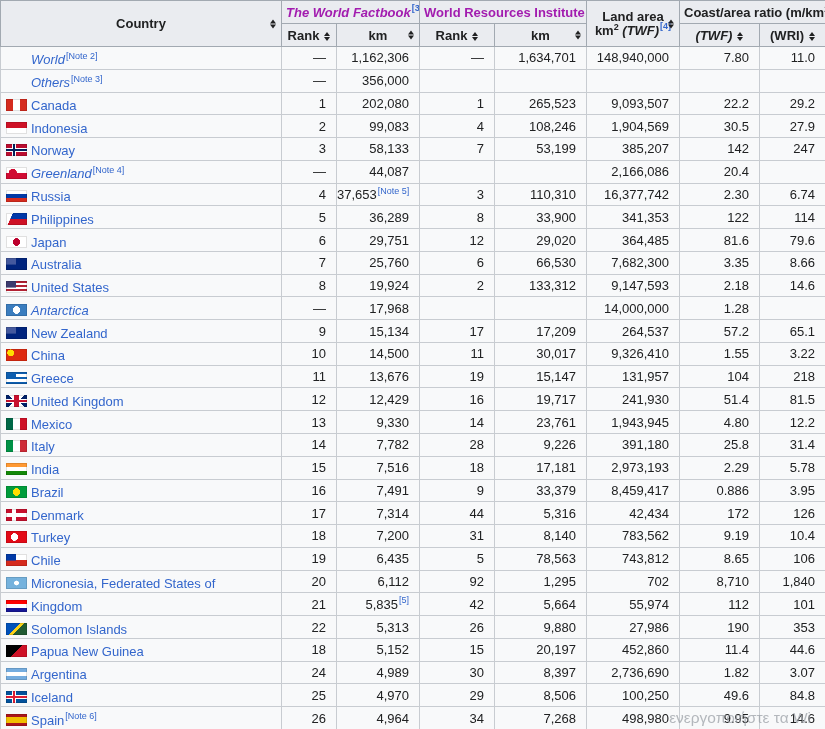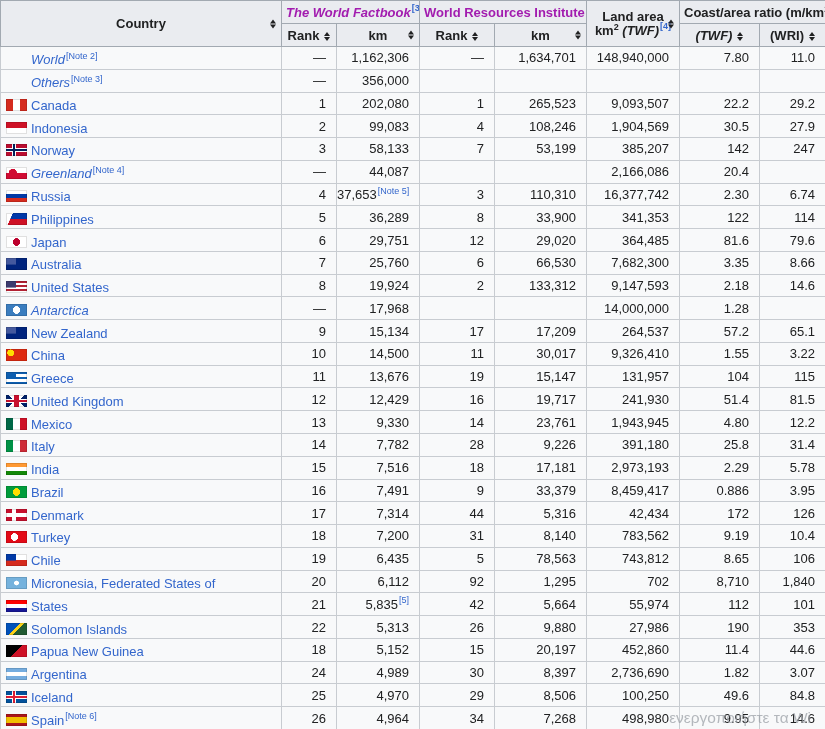--- a/index.html
+++ b/index.html
@@ -247,21 +247,21 @@
         <td class="num"><span>3.22</span></td>
       </tr>
       <tr>
         <td class="country-cell"><span class="flag" style="background: linear-gradient(rgb(13, 94, 175), rgb(13, 94, 175)) left top / 48% 55% no-repeat, linear-gradient(rgb(13, 94, 175) 0%, rgb(13, 94, 175) 20%, rgb(255, 255, 255) 20%, rgb(255, 255, 255) 40%, rgb(13, 94, 175) 40%, rgb(13, 94, 175) 60%, rgb(255, 255, 255) 60%, rgb(255, 255, 255) 80%, rgb(13, 94, 175) 80%, rgb(13, 94, 175) 100%);"></span><a class="cname">Greece</a></td>
         <td class="num"><span>11</span></td>
         <td class="num"><span>13,676</span></td>
         <td class="num"><span>19</span></td>
         <td class="num"><span>15,147</span></td>
         <td class="num"><span>131,957</span></td>
         <td class="num"><span>104</span></td>
-        <td class="num"><span>115</span></td>
+        <td class="num"><span>218</span></td>
       </tr>
       <tr>
         <td class="country-cell"><span class="flag" style="background: linear-gradient(to right, transparent 0px, transparent 40%, rgb(200, 16, 46) 40%, rgb(200, 16, 46) 60%, transparent 60%), linear-gradient(transparent 0px, transparent 38%, rgb(200, 16, 46) 38%, rgb(200, 16, 46) 62%, transparent 62%), linear-gradient(45deg, transparent 0px, transparent 45%, rgb(255, 255, 255) 45%, rgb(255, 255, 255) 55%, transparent 55%), linear-gradient(135deg, transparent 0px, transparent 45%, rgb(255, 255, 255) 45%, rgb(255, 255, 255) 55%, transparent 55%), linear-gradient(to right, transparent 0px, transparent 34%, rgb(255, 255, 255) 34%, rgb(255, 255, 255) 66%, transparent 66%), linear-gradient(transparent 0px, transparent 30%, rgb(255, 255, 255) 30%, rgb(255, 255, 255) 70%, transparent 70%), linear-gradient(rgb(1, 33, 105), rgb(1, 33, 105));"></span><a class="cname">United Kingdom</a></td>
         <td class="num"><span>12</span></td>
         <td class="num"><span>12,429</span></td>
         <td class="num"><span>16</span></td>
         <td class="num"><span>19,717</span></td>
         <td class="num"><span>241,930</span></td>
         <td class="num"><span>51.4</span></td>
         <td class="num"><span>81.5</span></td>
@@ -340,21 +340,21 @@
         <td class="country-cell"><span class="flag" style="background: radial-gradient(circle, rgb(255, 255, 255) 0px, rgb(255, 255, 255) 20%, transparent calc(21%)), linear-gradient(rgb(117, 178, 221), rgb(117, 178, 221));"></span><a class="cname">Micronesia, Federated States of</a></td>
         <td class="num"><span>20</span></td>
         <td class="num"><span>6,112</span></td>
         <td class="num"><span>92</span></td>
         <td class="num"><span>1,295</span></td>
         <td class="num"><span>702</span></td>
         <td class="num"><span>8,710</span></td>
         <td class="num"><span>1,840</span></td>
       </tr>
       <tr>
-        <td class="country-cell"><span class="flag" style="background: linear-gradient(rgb(255, 0, 0) 0%, rgb(255, 0, 0) 33.3%, rgb(255, 255, 255) 33.3%, rgb(255, 255, 255) 66.7%, rgb(23, 23, 150) 66.7%, rgb(23, 23, 150) 100%);"></span><a class="cname">States</a></td>
+        <td class="country-cell"><span class="flag" style="background: linear-gradient(rgb(255, 0, 0) 0%, rgb(255, 0, 0) 33.3%, rgb(255, 255, 255) 33.3%, rgb(255, 255, 255) 66.7%, rgb(23, 23, 150) 66.7%, rgb(23, 23, 150) 100%);"></span><a class="cname">Kingdom</a></td>
         <td class="num"><span>21</span></td>
         <td class="num"><span>5,835</span><sup class="note">[5]</sup></td>
         <td class="num"><span>42</span></td>
         <td class="num"><span>5,664</span></td>
         <td class="num"><span>55,974</span></td>
         <td class="num"><span>112</span></td>
         <td class="num"><span>101</span></td>
       </tr>
       <tr>
         <td class="country-cell"><span class="flag" style="background: linear-gradient(135deg, rgb(0, 81, 186) 0px, rgb(0, 81, 186) 44%, rgb(252, 209, 22) 44%, rgb(252, 209, 22) 56%, rgb(33, 91, 51) 56%);"></span><a class="cname">Solomon Islands</a></td>

